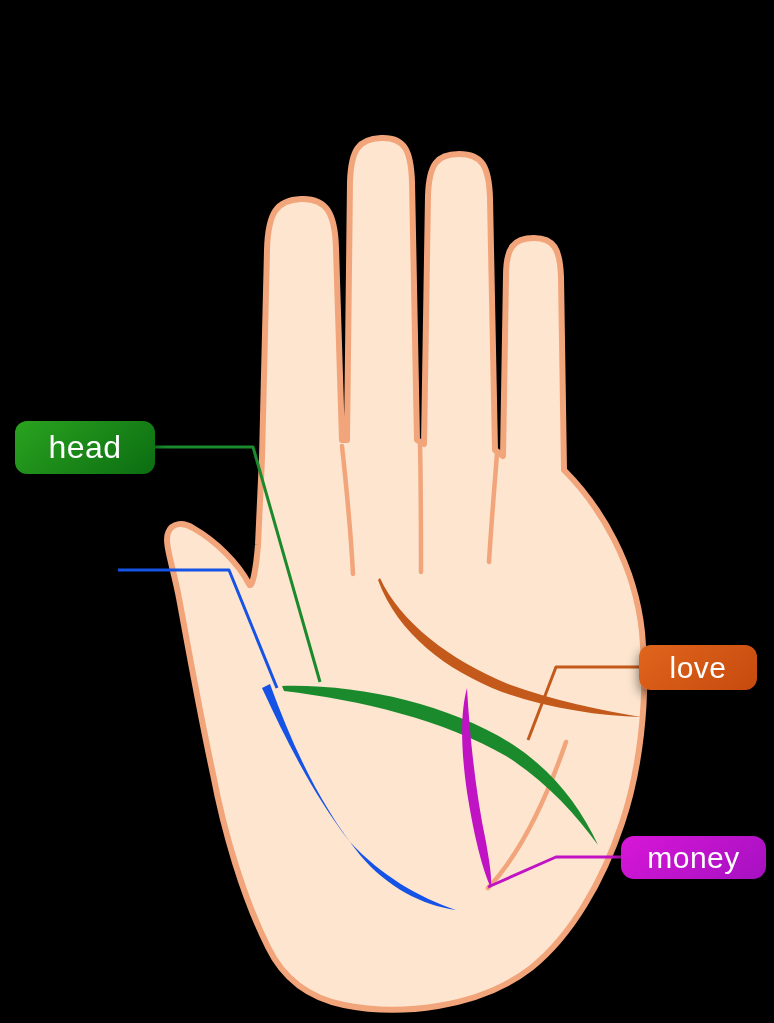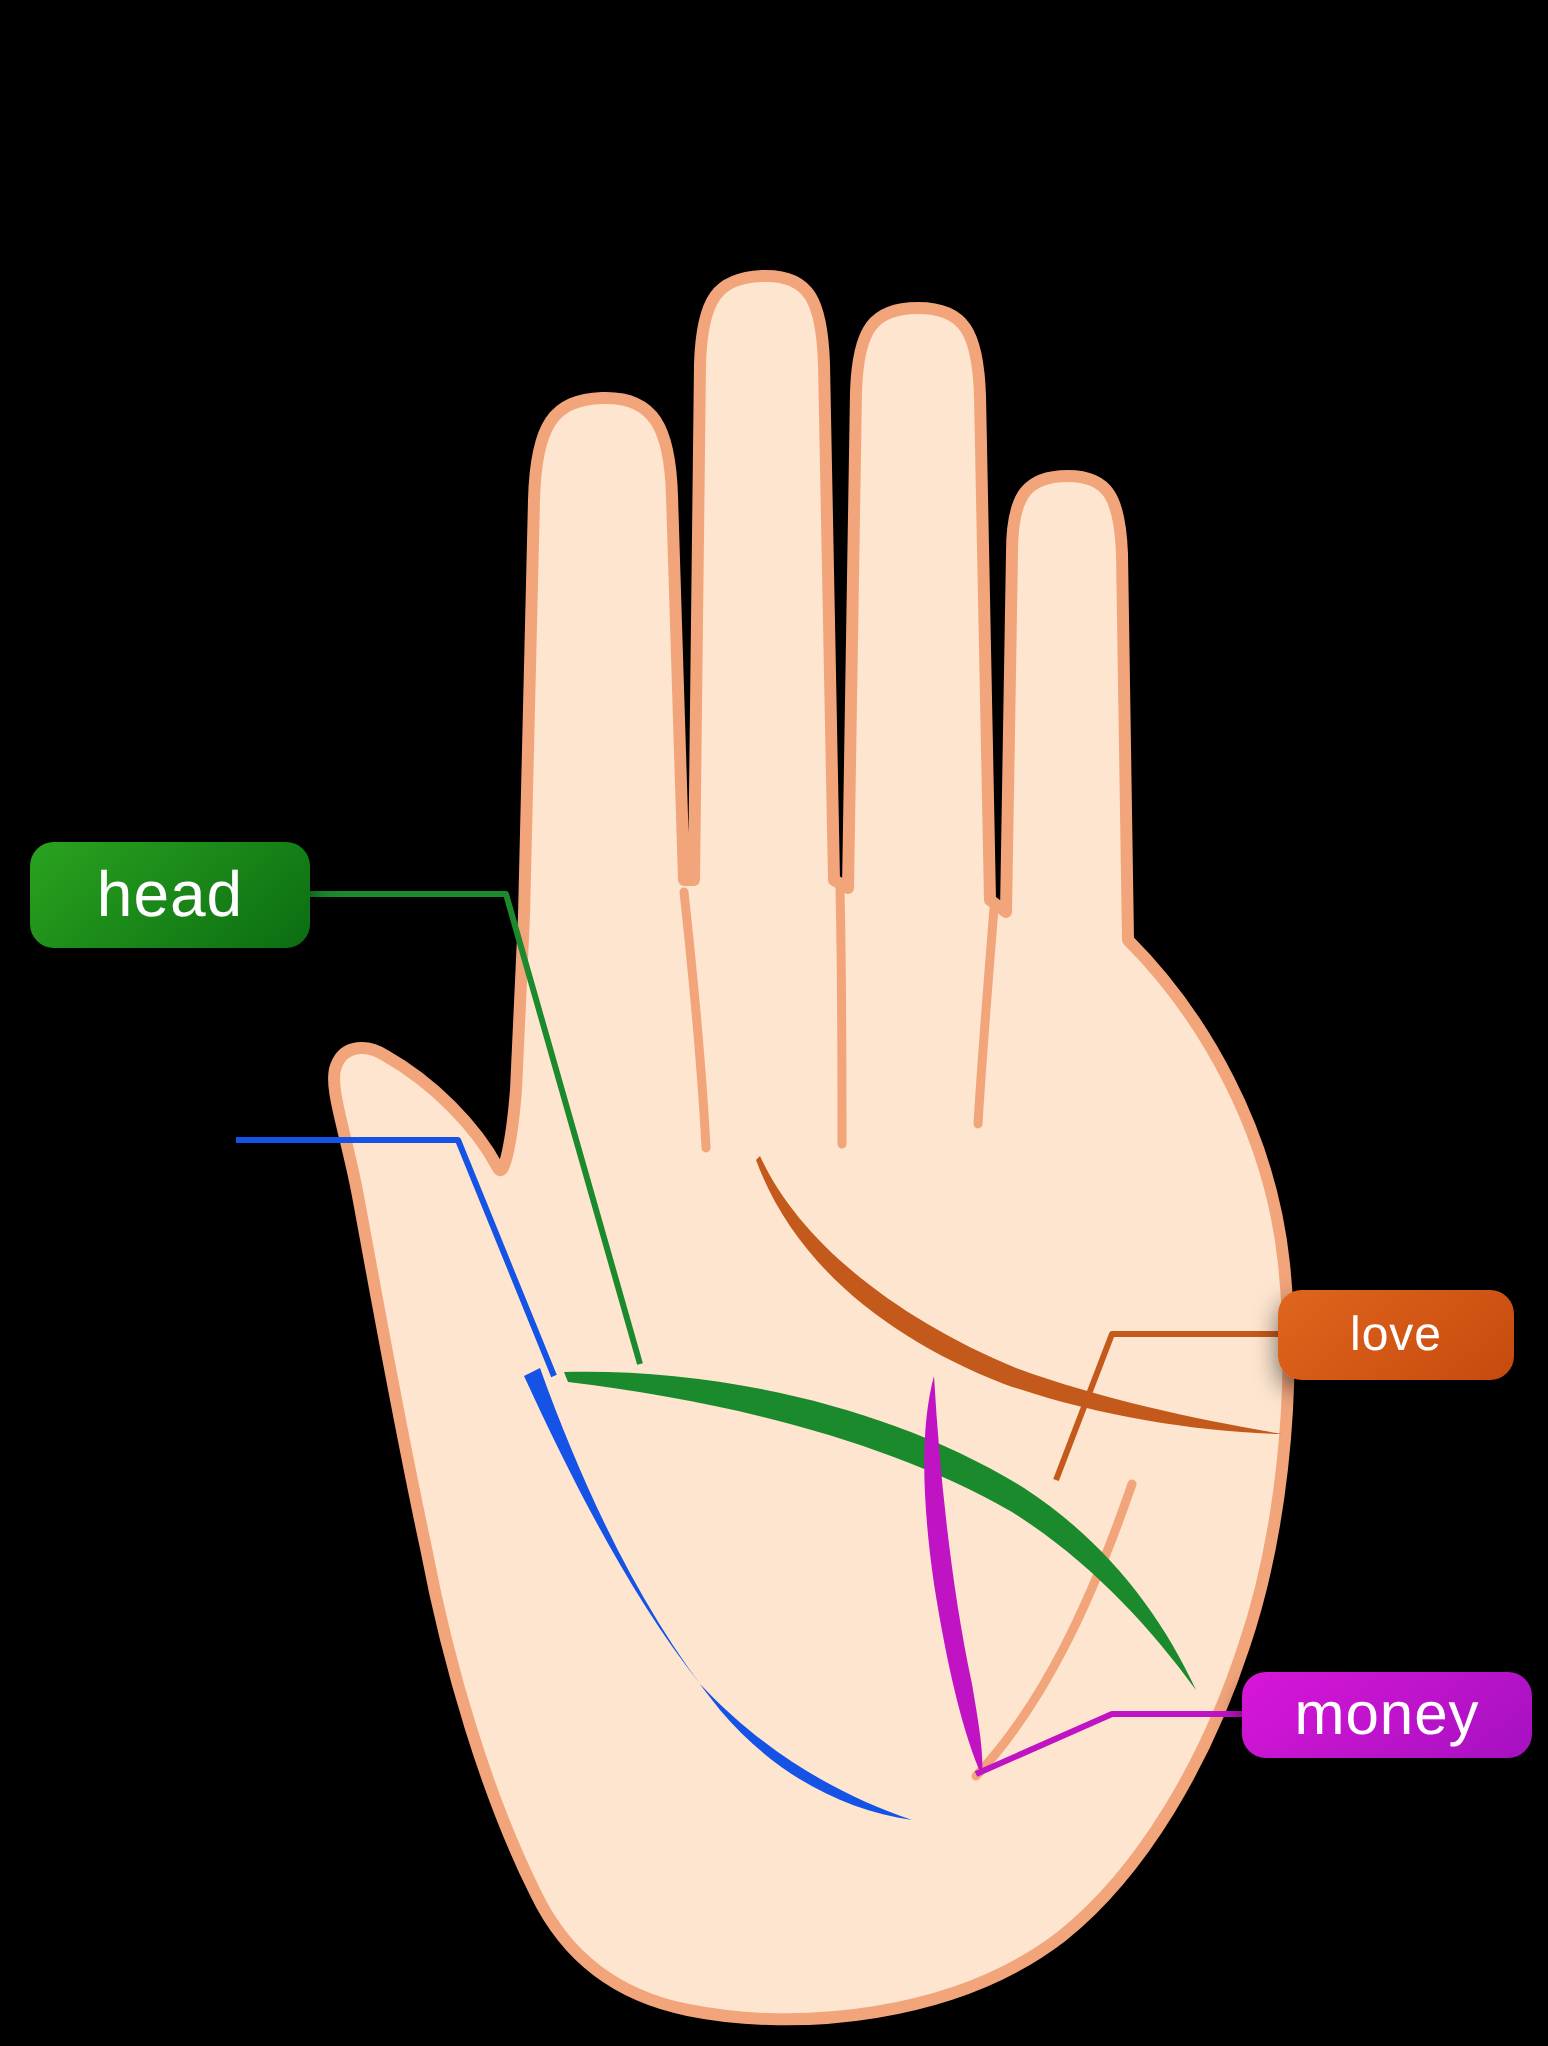--- a/index.html
+++ b/index.html
@@ -19,24 +19,24 @@
     justify-content: center;
     color: #fff;
     border-radius: 12px;
     box-shadow: 0 5px 12px rgba(0,0,0,0.55);
     letter-spacing: 0.5px;
   }
   .label-head  { left: 15px;  top: 421px; width: 140px; height: 53px; font-size: 32px;
                  background: linear-gradient(140deg, #2aa31f, #0b6d12); }
   .label-live  { left: 25px;  top: 545px; width: 94px;  height: 50px; font-size: 31px;
                  background: linear-gradient(140deg, #1e63f2, #0b3ed6); }
-  .label-love  { left: 639px; top: 645px; width: 118px; height: 45px; font-size: 24px;
+  .label-love  { left: 639px; top: 645px; width: 118px; height: 45px; font-size: 30px;
                  background: linear-gradient(140deg, #e0651c, #c64a0e); }
   .label-money { left: 621px; top: 836px; width: 145px; height: 43px; font-size: 30px;
-                 background: linear-gradient(140deg, #d816d8, #a511c0); }
+                 background: linear-gradient(140deg, #d816d8, #a511c0); border-radius: 13px; }
 </style>
 </head>
 <body>
 
 <div class="stage">
 
   <svg class="hand-svg" width="774" height="1023" viewBox="0 0 774 1023">
 
     <path stroke-width="6" stroke-linejoin="round" stroke-linecap="round" d="M 262 458
              L 267 250

